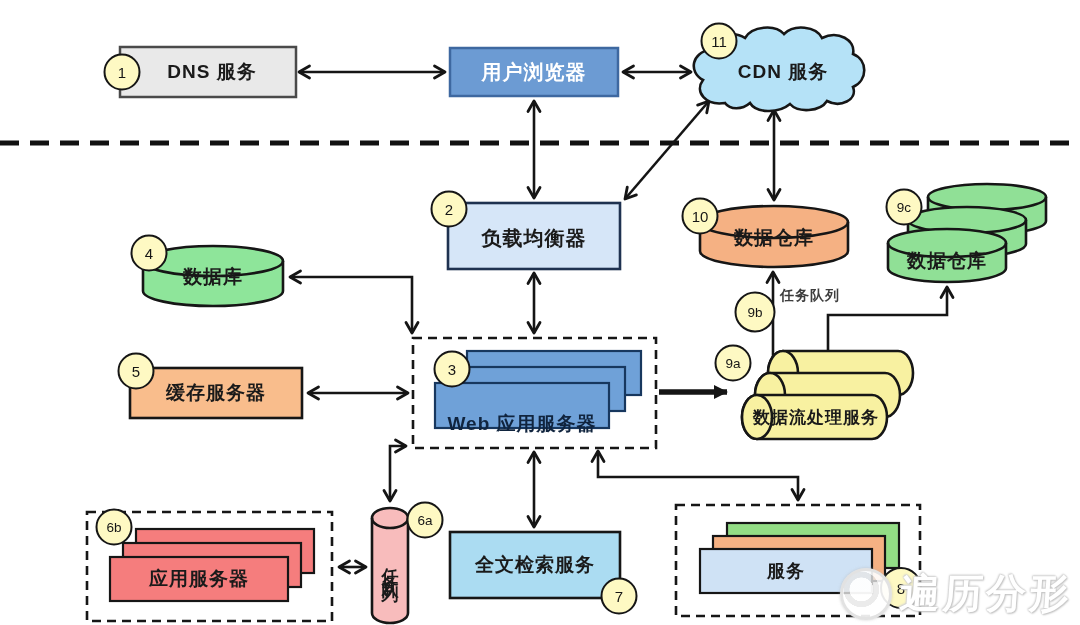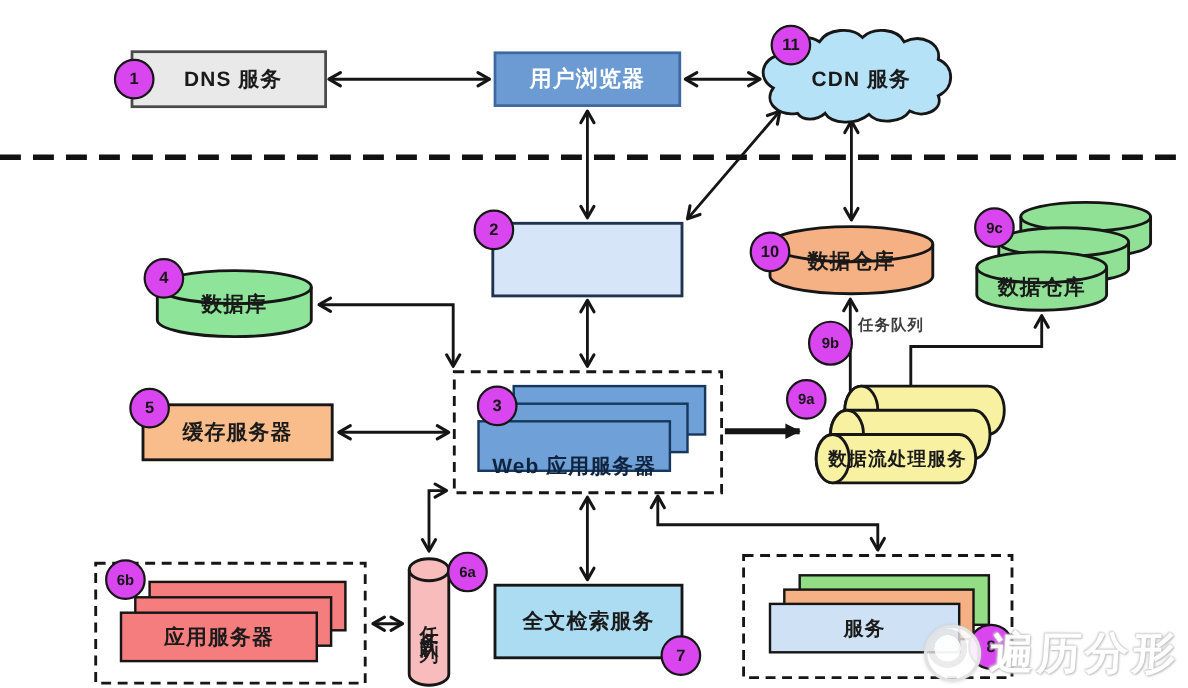--- a/index.html
+++ b/index.html
@@ -12,23 +12,23 @@
     position:absolute;transform:translate(-50%,-50%);
     font-weight:bold;color:#1a1a1a;white-space:nowrap;text-align:center;
     font-size:19px;letter-spacing:1px;
   }
   .lbl.white{color:#ffffff;}
   .lbl.navy{color:#10243e;}
   .lbl.small{font-size:17px;}
   .badge{
     position:absolute;transform:translate(-50%,-50%);
     width:33px;height:33px;border-radius:50%;
-    background:#d946ef;border:2.5px solid #161616;
+    background:#fef9c3;border:2.5px solid #161616;
     display:flex;align-items:center;justify-content:center;
-    font-weight:bold;font-size:15px;color:#161616;z-index:5;
+    font-weight:normal;font-size:15px;color:#161616;z-index:5;
   }
   .badge.wide{font-size:13.5px;}
   .edge-note{
     position:absolute;font-size:14px;font-weight:600;color:#3d3d3d;
     white-space:nowrap;letter-spacing:1px;
   }
   .vert-label{
     position:absolute;transform:translate(-50%,-50%);
     writing-mode:vertical-rl;text-orientation:upright;
     font-weight:bold;font-size:17px;color:#1a1a1a;letter-spacing:6px;
@@ -151,39 +151,40 @@
       <rect x="676" y="505" width="244" height="111" fill="none" stroke="#161616" stroke-width="2.6" stroke-dasharray="9 6"></rect>
       <rect x="727" y="523" width="172" height="45" fill="#93dd85" stroke="#161616" stroke-width="2.2"></rect>
       <rect x="713" y="536" width="172" height="45" fill="#f5b183" stroke="#161616" stroke-width="2.2"></rect>
       <rect x="700" y="549" width="172" height="44" fill="#cfe2f5" stroke="#161616" stroke-width="2.2"></rect>
     </g>
   </svg>
 
   <div class="lbl" style="left:212px;top:72px;">DNS 服务</div>
   <div class="lbl white" style="left:534px;top:72px;font-size:20px;">用户浏览器</div>
   <div class="lbl" style="left:783px;top:72px;">CDN 服务</div>
+  <div class="lbl" style="left:534px;top:238px;font-size:20px;">负载均衡器</div>
   <div class="lbl" style="left:213px;top:277px;">数据库</div>
   <div class="lbl" style="left:216px;top:393px;">缓存服务器</div>
   <div class="lbl navy" style="left:522px;top:424px;">Web 应用服务器</div>
   <div class="lbl" style="left:774px;top:238px;">数据仓库</div>
   <div class="lbl" style="left:947px;top:261px;">数据仓库</div>
   <div class="lbl small" style="left:816px;top:417px;">数据流处理服务</div>
   <div class="lbl" style="left:199px;top:579px;">应用服务器</div>
   <div class="vert-label" style="left:390px;top:567px;">任务队列</div>
   <div class="lbl" style="left:535px;top:565px;">全文检索服务</div>
   <div class="lbl" style="left:786px;top:571px;font-size:18px;">服务</div>
   <div class="edge-note" style="left:780px;top:287px;">任务队列</div>
 
   <div class="badge" style="left:122px;top:72px;">1</div>
   <div class="badge" style="left:719px;top:41px;">11</div>
   <div class="badge" style="left:449px;top:209px;">2</div>
   <div class="badge" style="left:149px;top:253px;">4</div>
   <div class="badge" style="left:136px;top:371px;">5</div>
   <div class="badge" style="left:452px;top:369px;">3</div>
-  <div class="badge" style="left:700px;top:229px;">10</div>
+  <div class="badge" style="left:700px;top:216px;">10</div>
   <div class="badge wide" style="left:904px;top:207px;">9c</div>
   <div class="badge wide" style="left:733px;top:363px;">9a</div>
   <div class="badge wide" style="left:755px;top:312px;width:37px;height:37px;">9b</div>
   <div class="badge wide" style="left:114px;top:527px;">6b</div>
   <div class="badge wide" style="left:425px;top:520px;">6a</div>
   <div class="badge" style="left:619px;top:596px;">7</div>
   <div class="badge" style="left:901px;top:588px;width:38px;height:38px;">8</div>
 
   <div id="watermark">
     <div class="wm-logo"></div>

